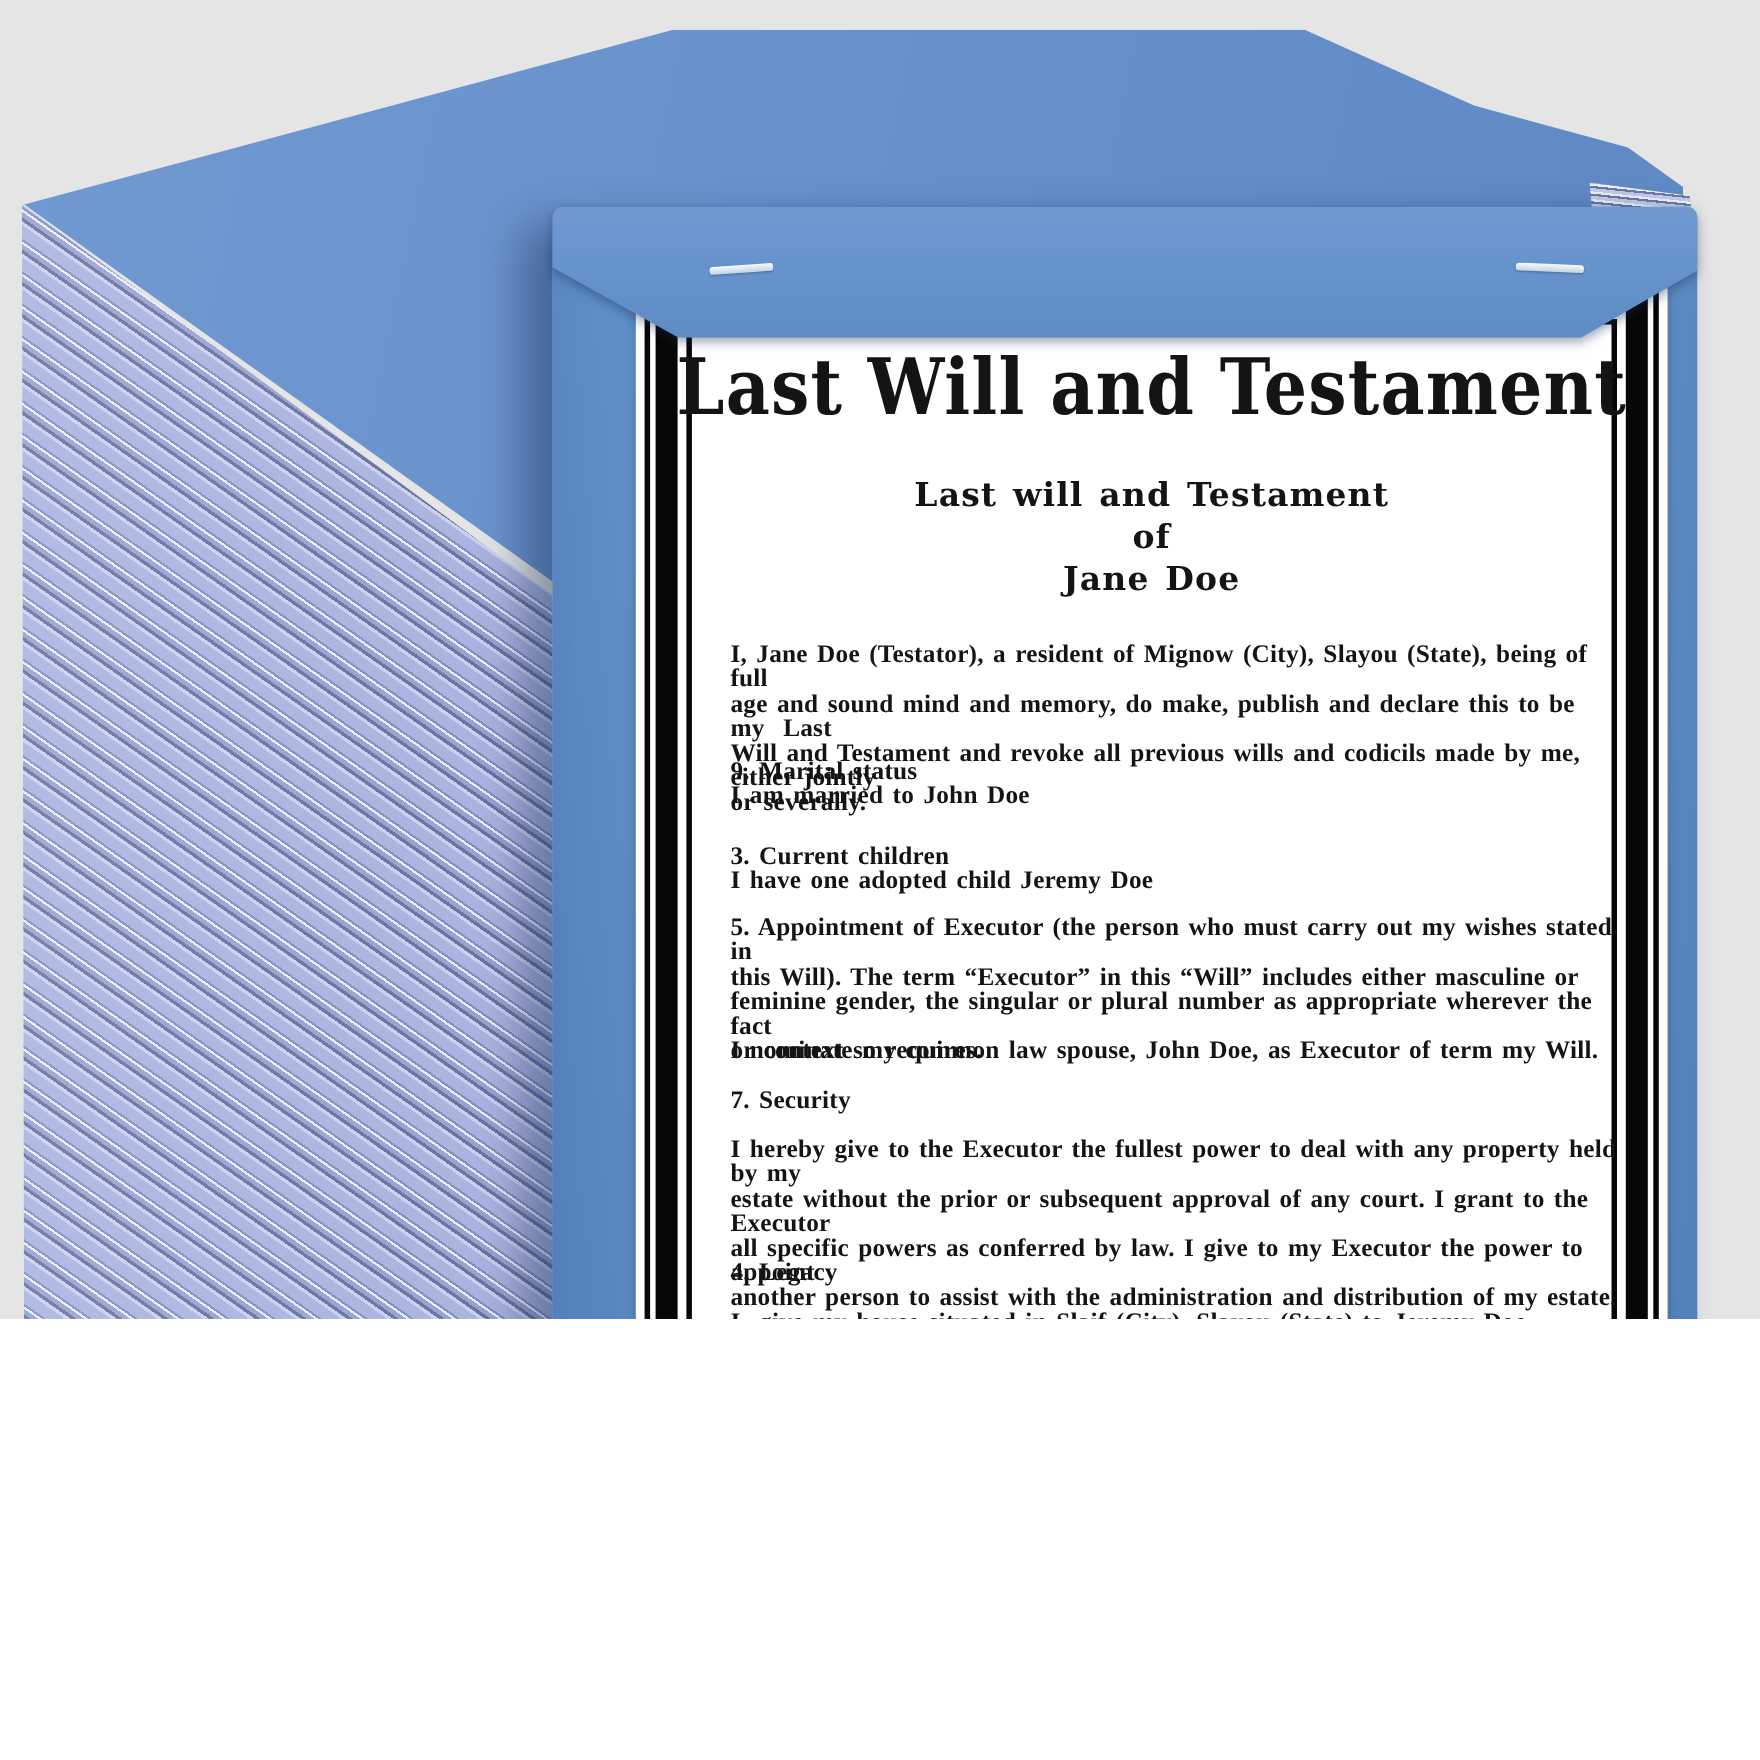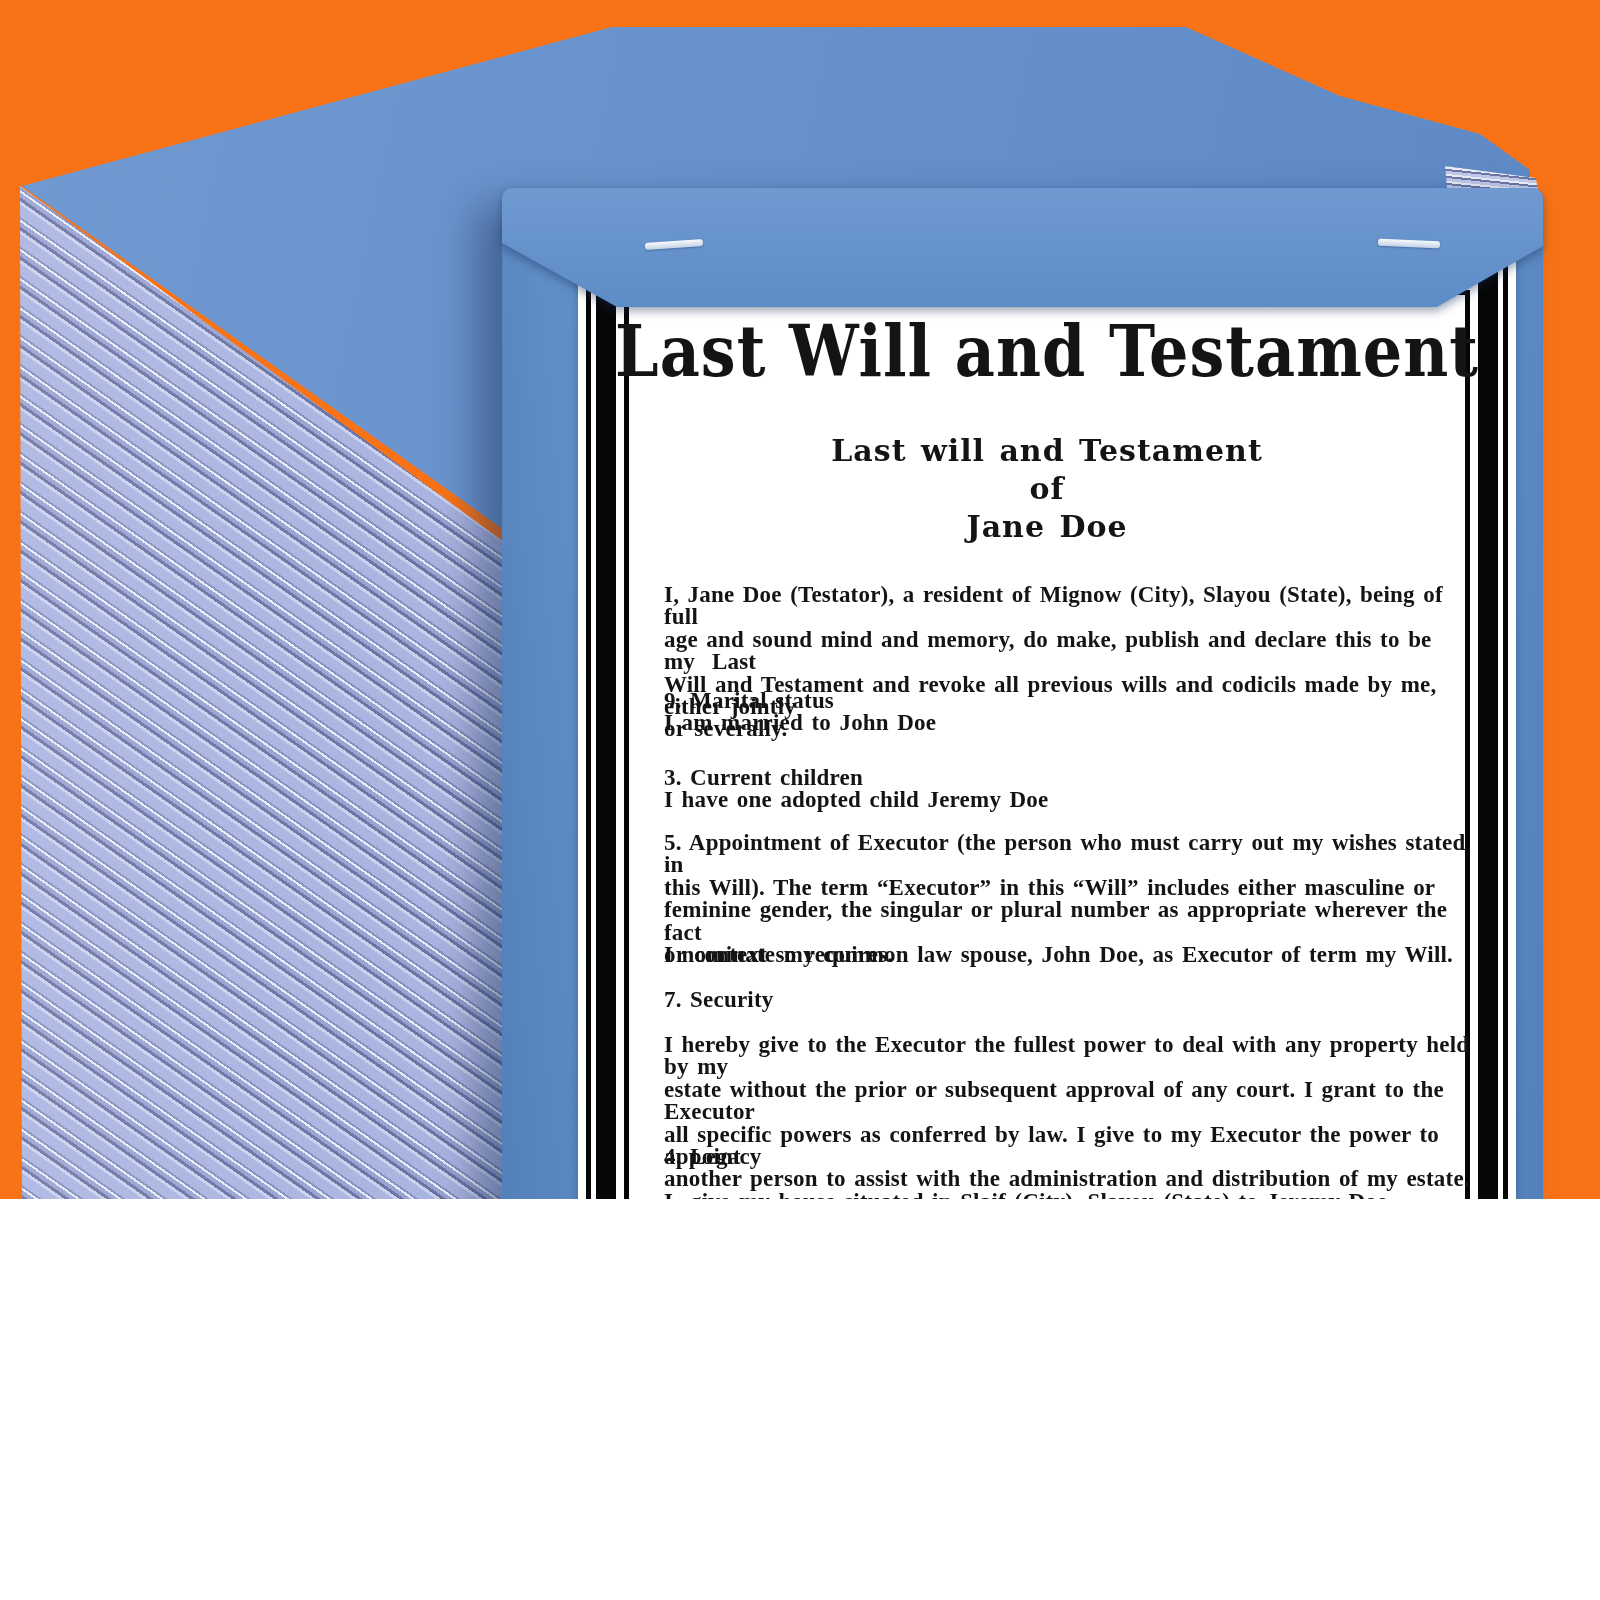--- a/index.html
+++ b/index.html
@@ -1,16 +1,16 @@
 <!DOCTYPE html>
 <html><head>
 <meta charset="utf-8">
 <style>
   html,body{margin:0;padding:0;background:#ffffff;}
-  .page{position:relative;width:1600px;height:1199px;background:#f97316;overflow:hidden;
+  .page{position:relative;width:1600px;height:1199px;background:#e5e5e5;overflow:hidden;
         font-family:"DejaVu Serif", serif;}
 
   
   .stack-top{position:absolute;inset:0;
     background:linear-gradient(102deg,#7199d2 0%,#6raise 0%,#6791cb 45%,#5b87c3 100%);
     background:linear-gradient(102deg,#7199d2 0%,#6791cb 45%,#5b87c3 100%);
     clip-path:polygon(22px 186px,612px 27px,1186px 27px,1340px 96px,1480px 134px,1530px 170px,1530px 1262px);}
   .stack-face{position:absolute;inset:0;
     background:
       linear-gradient(90deg,rgba(255,255,255,.10) 0%,rgba(255,255,255,0) 28%,rgba(33,45,85,.16) 84%,rgba(33,45,85,.34) 100%),

